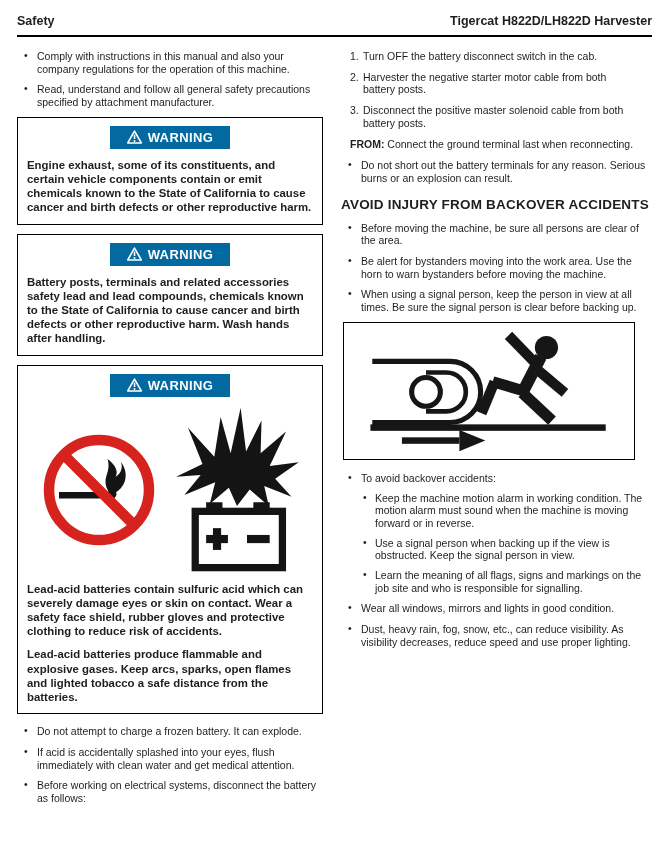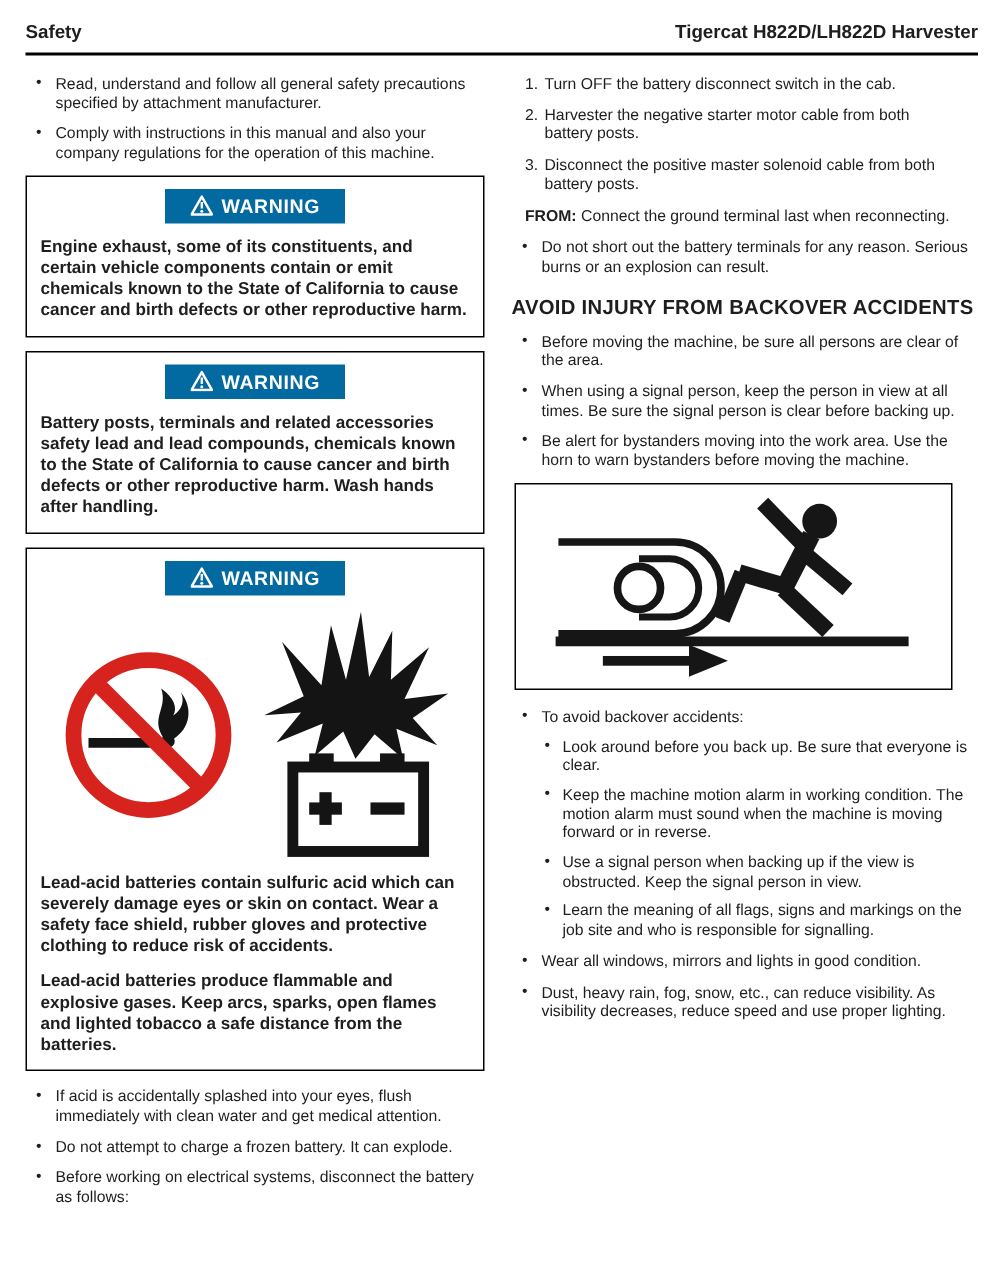--- a/index.html
+++ b/index.html
@@ -62,22 +62,22 @@
   <div class="hdr">
     <span>Safety</span>
     <span>Tigercat H822D/LH822D Harvester</span>
   </div>
 
   <div class="cols">
 
     <div class="col-l">
 
       <ul class="b">
+        <li>Comply with instructions in this manual and also your company regulations for the operation of this machine.</li>
         <li>Read, understand and follow all general safety precautions specified by attachment manufacturer.</li>
-        <li>Comply with instructions in this manual and also your company regulations for the operation of this machine.</li>
       </ul>
 
       <div class="warnbox" style="margin-top:2px;">
         <div class="warnhead">
           <svg width="15" height="14" viewBox="0 0 24 22">
             <path d="M12 1.5 L22.8 20.5 L1.2 20.5 Z" fill="none" stroke="#fff" stroke-width="2.6" stroke-linejoin="round"></path>
             <rect x="10.8" y="7.2" width="2.5" height="7" fill="#fff"></rect>
             <circle cx="12" cy="17.2" r="1.6" fill="#fff"></circle>
           </svg>
           <span>WARNING</span>
@@ -126,22 +126,22 @@
             <rect x="43.5" y="134.5" width="9" height="24" fill="#141414"></rect>
             <rect x="81" y="142" width="25" height="9" fill="#141414"></rect>
           </svg>
         </div>
 
         <p>Lead-acid batteries contain sulfuric acid which can severely damage eyes or skin on contact. Wear a safety face shield, rubber gloves and protective clothing to reduce risk of accidents.</p>
         <p>Lead-acid batteries produce flammable and explosive gases. Keep arcs, sparks, open flames and lighted tobacco a safe distance from the batteries.</p>
       </div>
 
       <ul class="b" style="margin-top:11px;">
+        <li>Do not attempt to charge a frozen battery. It can explode.</li>
         <li>If acid is accidentally splashed into your eyes, flush immediately with clean water and get medical attention.</li>
-        <li>Do not attempt to charge a frozen battery. It can explode.</li>
         <li>Before working on electrical systems, disconnect the battery as follows:</li>
       </ul>
     </div>
 
     <div class="col-r">
 
       <div>
         <div class="step">
           <span class="n">1.</span>
           <span class="t">Turn OFF the battery disconnect switch in the cab.</span>
@@ -159,22 +159,22 @@
       <p class="note"><b>FROM:</b><span> Connect the ground terminal last when reconnecting.</span></p>
 
       <ul class="b">
         <li>Do not short out the battery terminals for any reason. Serious burns or an explosion can result.</li>
       </ul>
 
       <h2 class="sec">AVOID INJURY FROM BACKOVER ACCIDENTS</h2>
 
       <ul class="b">
         <li>Before moving the machine, be sure all persons are clear of the area.</li>
+        <li>Be alert for bystanders moving into the work area. Use the horn to warn bystanders before moving the machine.</li>
         <li>When using a signal person, keep the person in view at all times. Be sure the signal person is clear before backing up.</li>
-        <li>Be alert for bystanders moving into the work area. Use the horn to warn bystanders before moving the machine.</li>
       </ul>
 
       <div class="pictobox">
         <svg width="252" height="126" viewBox="0 0 260 136">
 
           <path d="M4 36 H88 A33 33 0 0 1 88 102 H4" fill="none" stroke="#161616" stroke-width="5.5"></path>
           <path d="M62 48 H84 A21 21 0 0 1 84 90 H62" fill="none" stroke="#161616" stroke-width="5"></path>
           <circle cx="62" cy="69" r="15.5" fill="none" stroke="#161616" stroke-width="5.5"></circle>
 
           <circle cx="192" cy="21" r="12.5" fill="#161616"></circle>
@@ -189,21 +189,20 @@
 
           <rect x="36" y="118" width="62" height="7" fill="#161616"></rect>
           <polygon points="98,110 126,121.5 98,133" fill="#161616"></polygon>
         </svg>
       </div>
 
       <ul class="b">
         <li>
           <span>To avoid backover accidents:</span>
           <ul class="sub">
-            <li>Look around before you back up. Be sure that everyone is clear.</li>
             <li>Keep the machine motion alarm in working condition. The motion alarm must sound when the machine is moving forward or in reverse.</li>
             <li>Use a signal person when backing up if the view is obstructed. Keep the signal person in view.</li>
             <li>Learn the meaning of all flags, signs and markings on the job site and who is responsible for signalling.</li>
           </ul>
         </li>
         <li>Wear all windows, mirrors and lights in good condition.</li>
         <li>Dust, heavy rain, fog, snow, etc., can reduce visibility. As visibility decreases, reduce speed and use proper lighting.</li>
       </ul>
 
     </div>

